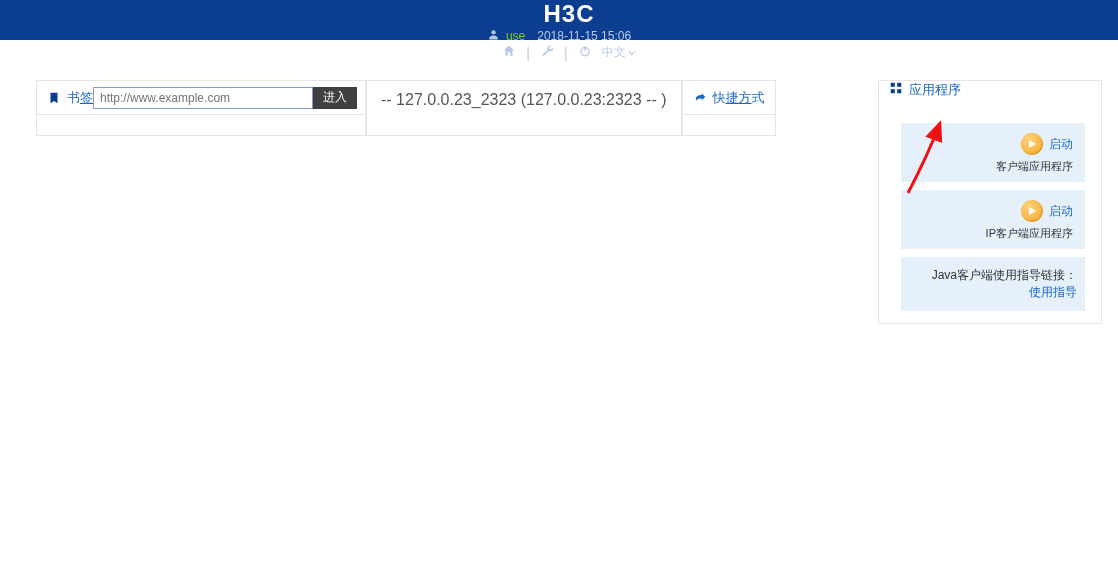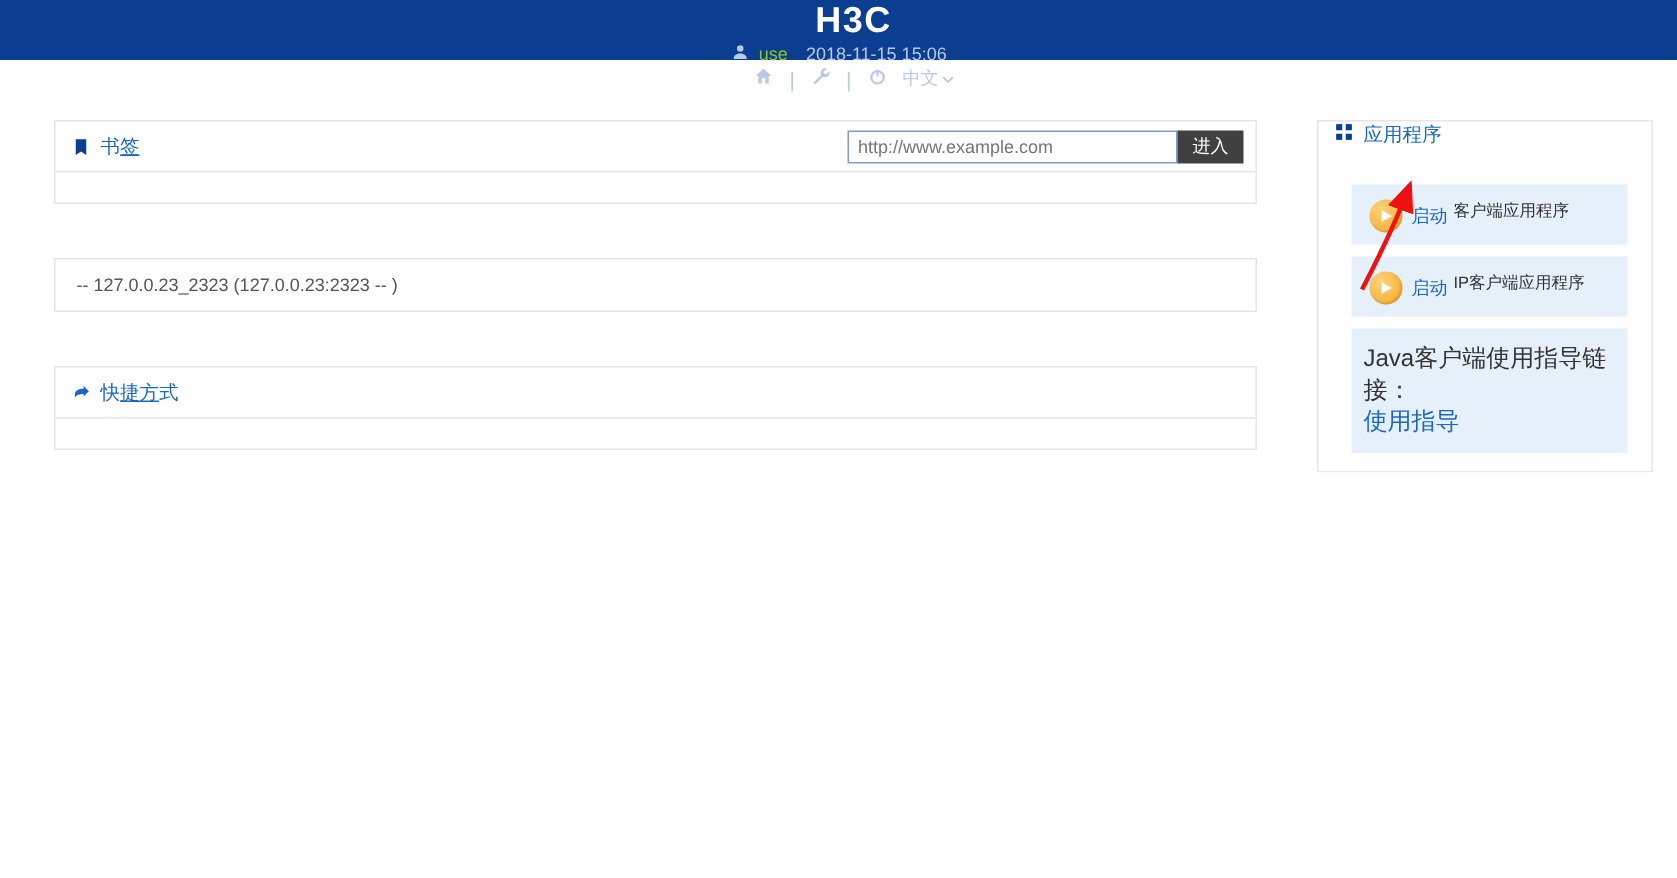--- a/index.html
+++ b/index.html
@@ -12,49 +12,49 @@
     .user-area { display: flex; align-items: center; gap: 6px; color: #b8c9e8; font-size: 12px; margin-right: 20px; }
     .user-area .name { color: #84cc16; }
     .user-area .time { color: #b8c9e8; margin-left: 6px; }
     .header-icons { display: flex; align-items: center; gap: 10px; color: #b8c9e8; font-size: 14px; }
     .header-icons .sep { color: #b8c9e8; }
     .header-icons .ico { cursor: pointer; color: #b8c9e8; }
     .lang { display: flex; align-items: center; gap: 2px; cursor: pointer; font-size: 12px; }
 
     
     .page { display: flex; padding: 40px 16px 0 36px; gap: 40px; align-items: flex-start; }
-    .left { flex: 1; display: flex; flex-direction: column; gap: 36px; }
+    .left { flex: 1; display: flex; flex-direction: row; }
     .right { width: 224px; }
 
     .panel { border: 1px solid #e5e5e5; }
     .panel-head { height: 34px; display: flex; align-items: center; padding: 0 10px; border-bottom: 1px solid #e5e5e5; }
     .panel-title { color: #1b67c3; margin-left: 6px; }
     .panel-title .ul { text-decoration: underline; text-decoration-color: #1b67c3; }
-    .panel-body { padding: 10px 14px; font-size: 12px; color: #555; min-height: 16px; }
+    .panel-body { padding: 10px 14px; font-size: 16px; color: #555; min-height: 16px; }
     .panel-icon { width: 14px; height: 14px; display: inline-flex; }
 
     
     .bookmark-head { display: flex; align-items: center; padding: 0 8px 0 10px; height: 34px; border-bottom: 1px solid #e5e5e5; }
     .bookmark-head .left-label { display: flex; align-items: center; }
     .bookmark-head .spacer { flex: 1; }
     .url-wrap { display: flex; align-items: center; justify-content: space-between; }
     .url-input { width: 220px; height: 22px; border: 1px solid #7f9dc6; padding: 0 6px; font-size: 12px; color: #888; outline: none; }
     .url-btn { height: 22px; background: #404040; color: #fff; border: none; padding: 0 10px; font-size: 12px; cursor: pointer; margin-left: 0; }
 
     
     .app-panel { border: 1px solid #e5e5e5; padding-bottom: 12px; }
     .app-head { height: 34px; display: flex; align-items: flex-start; padding: 0 10px; }
     .app-head .title { color: #1b67c3; margin-left: 6px; }
-    .app-card { background: #e6f0fa; margin: 8px 16px 4px 22px; padding: 10px 12px 8px; display: flex; flex-direction: row; align-items: flex-start; gap: 4px; position: relative; }
+    .app-card { background: #e6f0fa; margin: 8px 16px 4px 22px; padding: 10px 12px 8px; display: flex; flex-direction: column; align-items: flex-end; gap: 4px; position: relative; }
     .app-card .row1 { display: flex; align-items: center; gap: 6px; }
     .play-btn { width: 22px; height: 22px; border-radius: 50%; background: radial-gradient(circle at 35% 30%, #ffd277, #f5a623); display: inline-flex; align-items: center; justify-content: center; cursor: pointer; box-shadow: inset -1px -1px 2px rgba(0,0,0,0.15); }
     .play-btn svg { width: 10px; height: 10px; }
     .app-card .launch-text { color: #1b67c3; font-size: 12px; cursor: pointer; }
     .app-card .desc { font-size: 11px; color: #333; }
-    .app-guide { background: #e6f0fa; margin: 8px 16px 0 22px; padding: 10px 8px; text-align: left; font-size: 16px; color: #333; }
+    .app-guide { background: #e6f0fa; margin: 8px 16px 0 22px; padding: 10px 8px; text-align: right; font-size: 12px; color: #333; }
     .app-guide .link { color: #1b67c3; cursor: pointer; }
 
     
     .arrow-overlay { position: absolute; pointer-events: none; left: 900px; top: 115px; width: 50px; height: 80px; z-index: 100; }
 
   </style>
 </head>
 <body>
 
 <div class="header">

